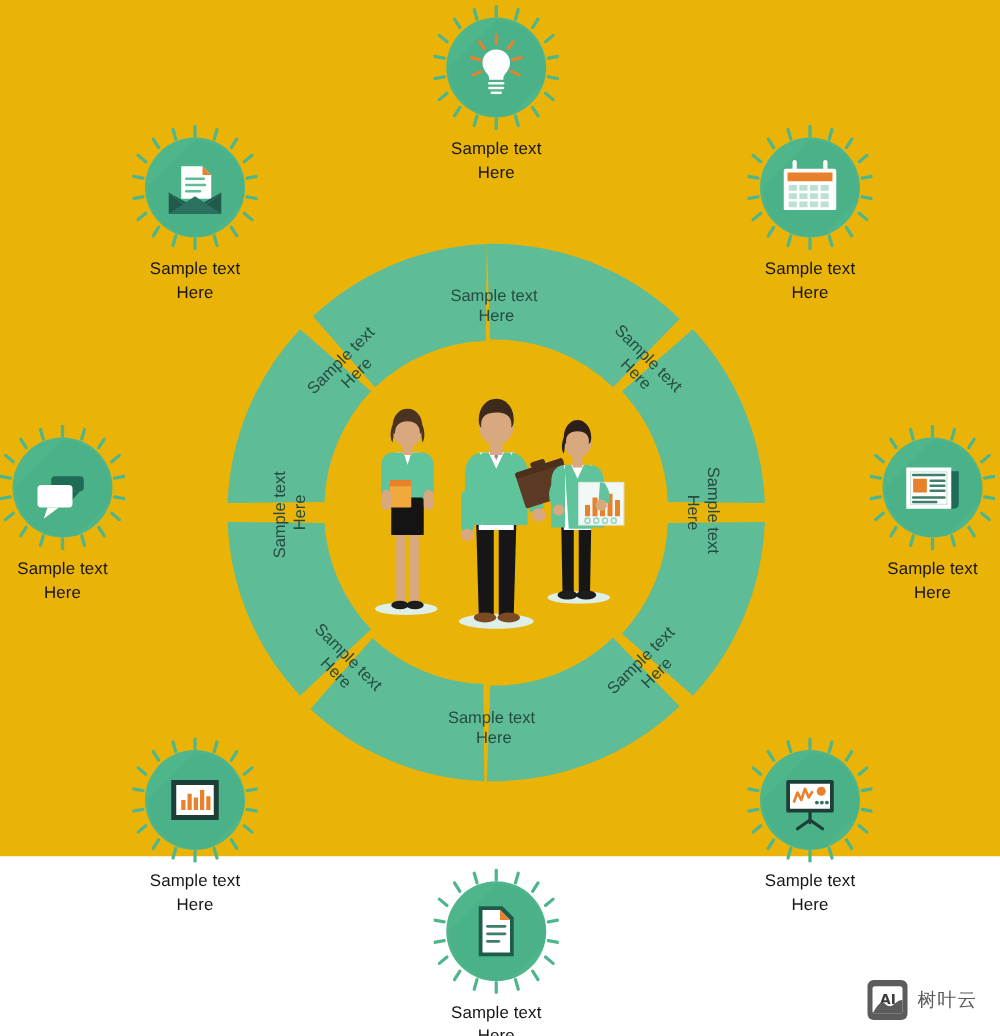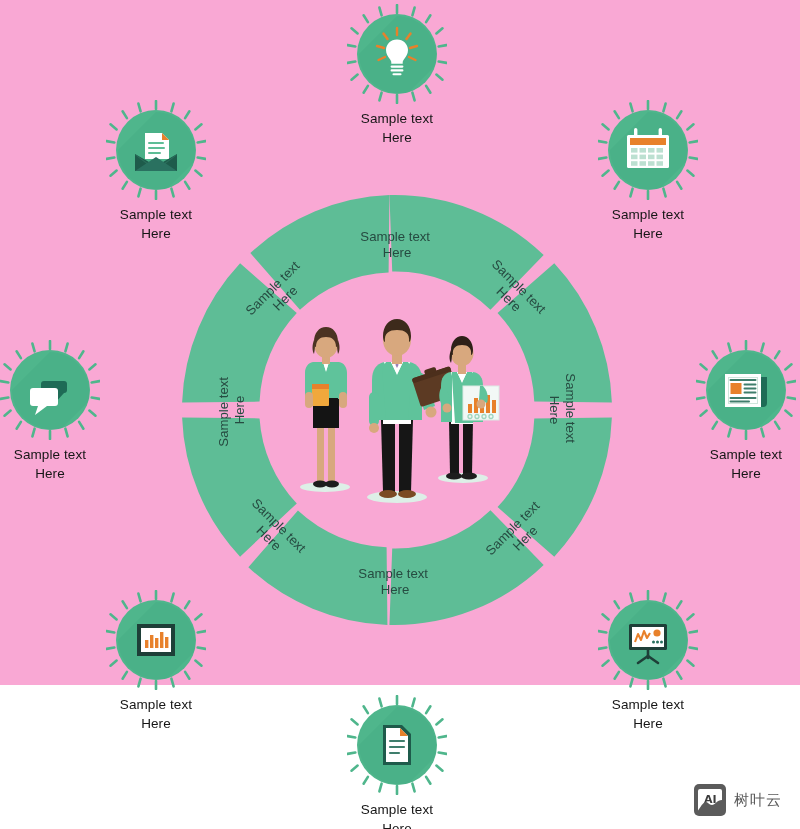--- a/index.html
+++ b/index.html
@@ -7,21 +7,21 @@
     width: 800px;
     height: 829px;
     background: #ffffff;
     font-family: "Liberation Sans", sans-serif;
     overflow: hidden;
   }
   #stage {
     position: relative;
     width: 800px;
     height: 685px;
-    background: #f9a8d4;
+    background: #eab308;
   }
 
   
   .node {
     position: absolute;
     width: 140px;
     text-align: center;
   }
   .node-badge {
     position: relative;

